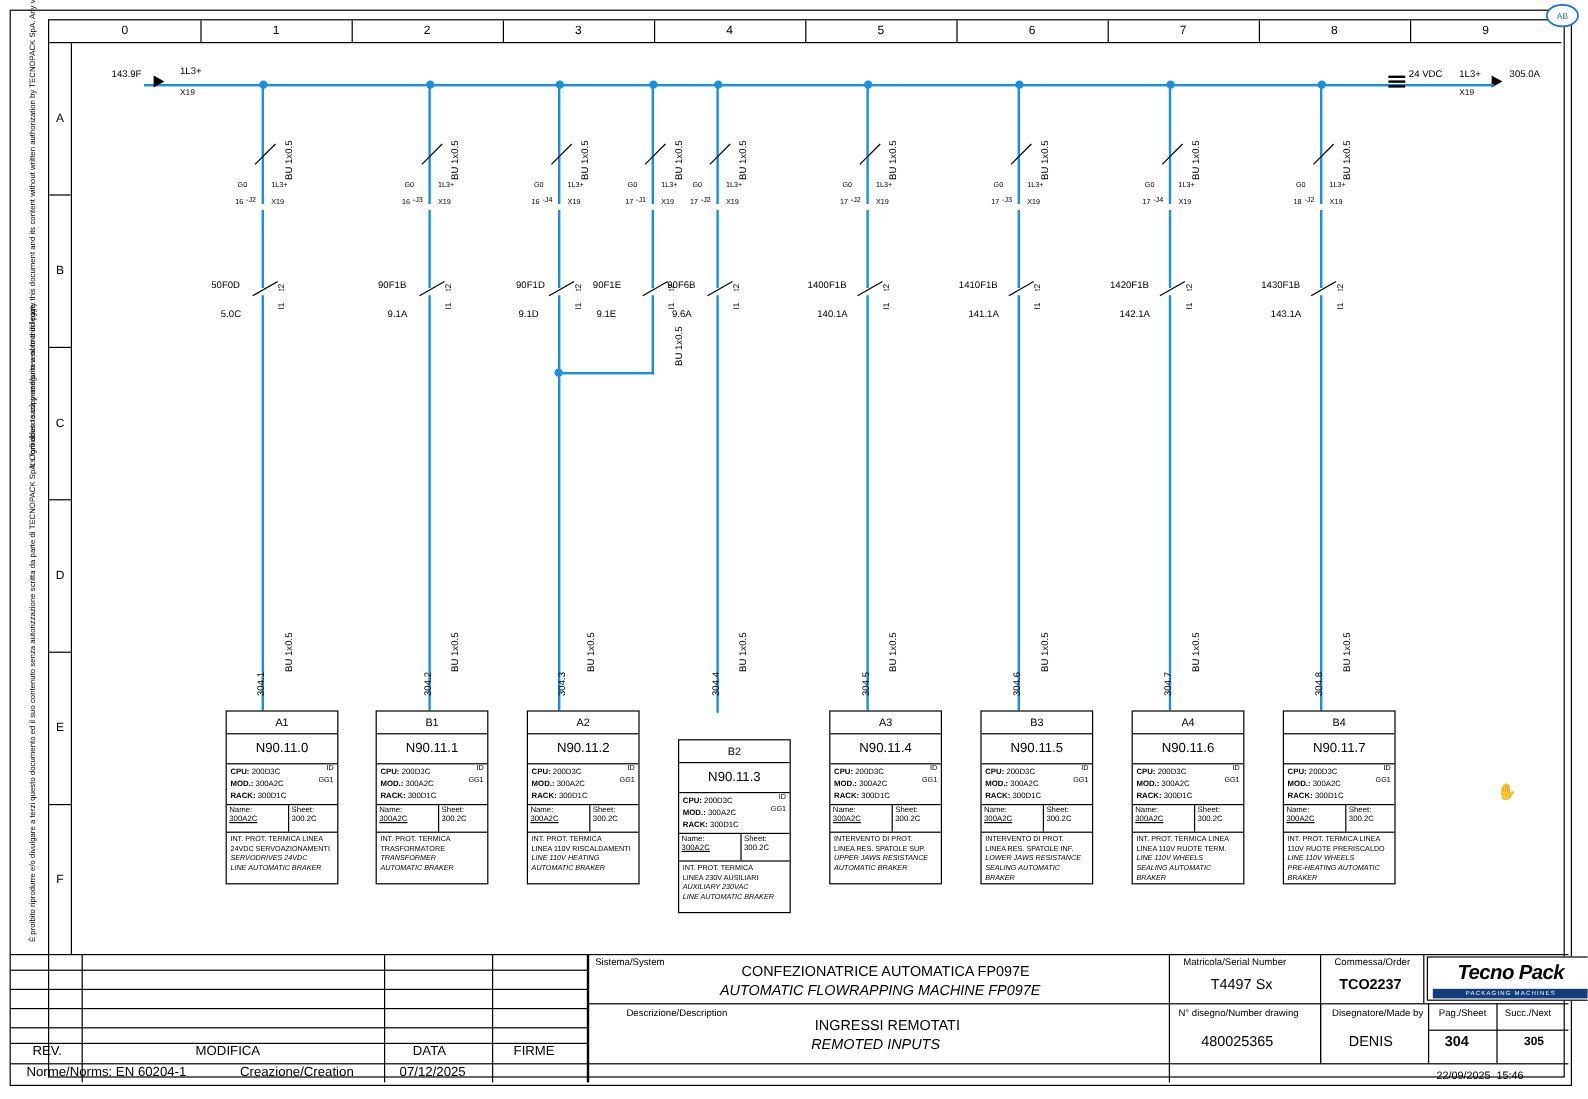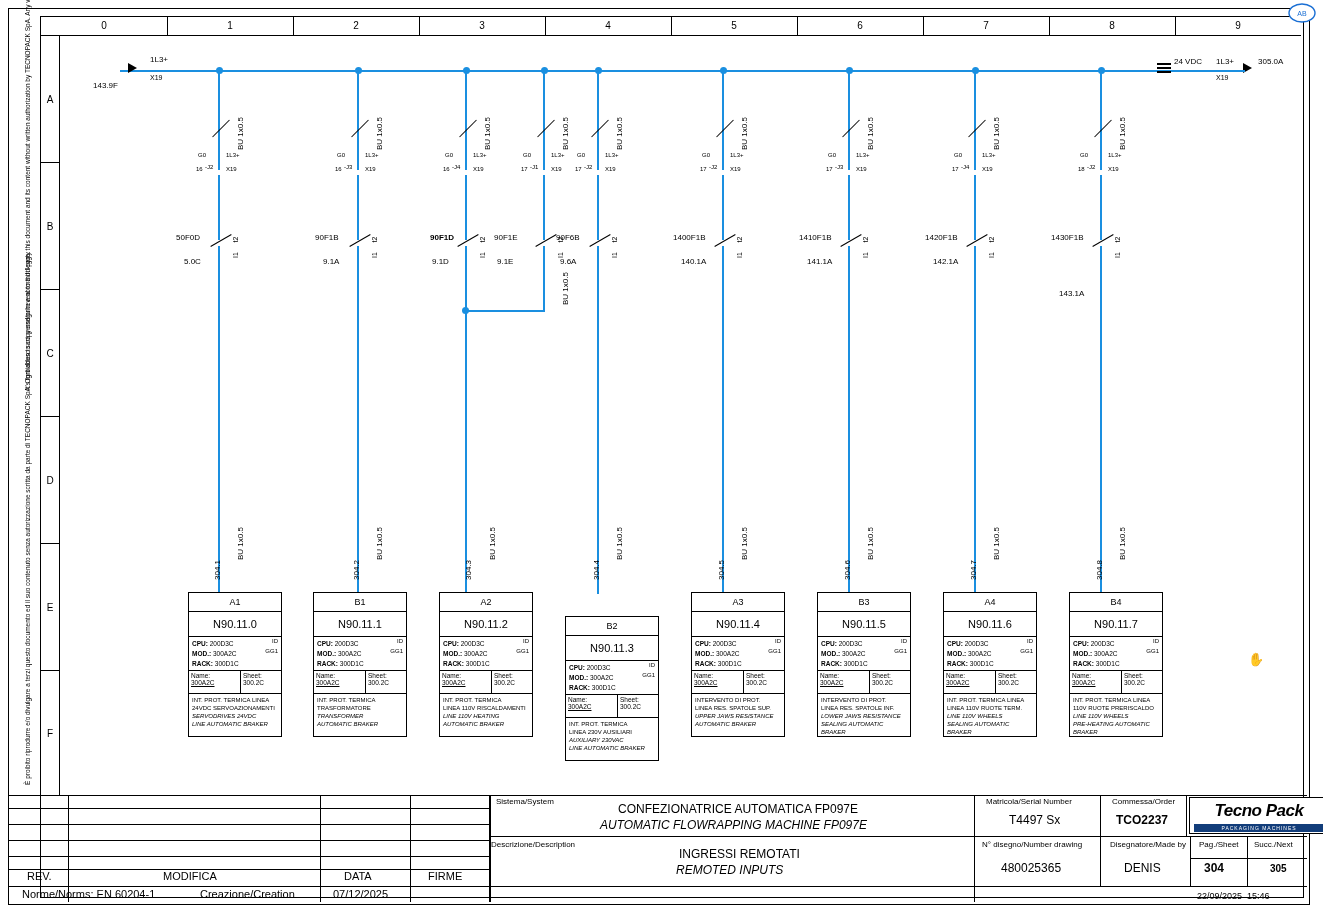--- a/index.html
+++ b/index.html
@@ -102,21 +102,21 @@
         <span>F</span>
       </div>
   </div>
 
   <div class="legal" style="left:24px;top:785px;width:390px;">È proibito riprodurre e/o divulgare a terzi questo documento ed il suo contenuto senza autorizzazione scritta da parte di TECNOPACK SpA. Ogni abuso sarà perseguito a norma di legge.</div>
   <div class="legal" style="left:24px;top:390px;width:380px;">It's forbidden to copy and/or reveal to third-party this document and its content without written authorization by TECNOPACK SpA. Any violation will be persecuted according to the law in force.</div>
 
   <div class="bl" style="left:120px;top:70px;width:1080px;height:2px;"></div>
 
   <div style="position:absolute;left:128px;top:63px;width:0;height:0;border-left:9px solid #000;border-top:5px solid transparent;border-bottom:5px solid transparent;"></div>
-  <div class="txt s8" style="left:93px;top:58px;margin-top:24px;">143.9F</div>
+  <div class="txt s8" style="left:93px;top:58px;">143.9F</div>
   <div class="txt s7" style="left:150px;top:74px;">X19</div>
   <div class="txt s8" style="left:150px;top:56px;">1L3+</div>
 
   <div style="position:absolute;left:1243px;top:63px;width:0;height:0;border-left:9px solid #000;border-top:5px solid transparent;border-bottom:5px solid transparent;"></div>
   <div class="bl" style="left:1200px;top:70px;width:45px;height:2px;"></div>
   <div class="ln" style="left:1157px;top:63px;width:14px;height:1.5px;"></div>
   <div class="ln" style="left:1157px;top:67px;width:14px;height:1.5px;"></div>
   <div class="ln" style="left:1157px;top:71px;width:14px;height:1.5px;"></div>
   <div class="txt s8" style="left:1174px;top:58px;">24 VDC</div>
   <div class="txt s8" style="left:1216px;top:58px;">1L3+</div>
@@ -163,21 +163,21 @@
   <div class="bl" style="left:465px;top:70px;width:2px;height:100px;"></div>
   <div class="vtxt s8" style="left:484px;top:150px;transform:rotate(-90deg);">BU 1x0.5</div>
   <div class="ln" style="left:456px;top:128px;width:24px;height:1px;transform:rotate(-45deg);"></div>
   <div class="txt" style="left:445px;top:152px;font-size:6px;">G0</div>
   <div class="txt" style="left:473px;top:152px;font-size:6px;">1L3+</div>
   <div class="txt" style="left:443px;top:166px;font-size:6px;">16</div>
   <div class="txt" style="left:452px;top:164px;font-size:6px;">-J4</div>
   <div class="txt" style="left:473px;top:166px;font-size:6px;">X19</div>
   <div class="bl" style="left:465px;top:175px;width:2px;height:65px;"></div>
   <div class="ln" style="left:456px;top:240px;width:24px;height:1px;transform:rotate(-30deg);"></div>
-  <div class="txt s8" style="left:430px;top:234px;font-weight:bold;">90F1D</div>
+  <div class="txt s8" style="left:430px;top:234px;">90F1D</div>
   <div class="txt s8" style="left:432px;top:258px;">9.1D</div>
   <div class="vtxt" style="left:479px;top:258px;transform:rotate(-90deg);font-size:7px;">I1&nbsp;&nbsp;&nbsp;&nbsp;&nbsp;t2</div>
   <div class="bl" style="left:465px;top:246px;width:2px;height:348px;"></div>
   <div class="vtxt s8" style="left:489px;top:560px;transform:rotate(-90deg);">BU 1x0.5</div>
   <div class="vtxt s8" style="left:465px;top:580px;transform:rotate(-90deg);">304.3</div>
 
   <div class="bl" style="left:465px;top:310px;width:80px;height:2px;"></div>
   <div class="bl" style="left:462px;top:307px;width:7px;height:7px;border-radius:50%;"></div>
 
   <div class="bl" style="left:541px;top:67px;width:7px;height:7px;border-radius:50%;"></div>
@@ -274,21 +274,21 @@
   <div class="vtxt s8" style="left:1119px;top:150px;transform:rotate(-90deg);">BU 1x0.5</div>
   <div class="ln" style="left:1091px;top:128px;width:24px;height:1px;transform:rotate(-45deg);"></div>
   <div class="txt" style="left:1080px;top:152px;font-size:6px;">G0</div>
   <div class="txt" style="left:1108px;top:152px;font-size:6px;">1L3+</div>
   <div class="txt" style="left:1078px;top:166px;font-size:6px;">18</div>
   <div class="txt" style="left:1087px;top:164px;font-size:6px;">-J2</div>
   <div class="txt" style="left:1108px;top:166px;font-size:6px;">X19</div>
   <div class="bl" style="left:1100px;top:175px;width:2px;height:65px;"></div>
   <div class="ln" style="left:1091px;top:240px;width:24px;height:1px;transform:rotate(-30deg);"></div>
   <div class="txt s8" style="left:1051px;top:234px;">1430F1B</div>
-  <div class="txt s8" style="left:1059px;top:258px;margin-top:32px;">143.1A</div>
+  <div class="txt s8" style="left:1059px;top:258px;">143.1A</div>
   <div class="vtxt" style="left:1114px;top:258px;transform:rotate(-90deg);font-size:7px;">I1&nbsp;&nbsp;&nbsp;&nbsp;&nbsp;t2</div>
   <div class="bl" style="left:1100px;top:246px;width:2px;height:348px;"></div>
   <div class="vtxt s8" style="left:1119px;top:560px;transform:rotate(-90deg);">BU 1x0.5</div>
   <div class="vtxt s8" style="left:1096px;top:580px;transform:rotate(-90deg);">304.8</div>
 
   <div class="plc" style="left:188px;top:592px;">
     <div class="hdr">A1</div>
     <div class="name">N90.11.0</div>
     <div class="cpu">
       <div class="id">ID</div>
@@ -486,21 +486,21 @@
 
   <div class="ln" style="left:490px;top:795px;width:1px;height:107px;"></div>
   <div class="ln" style="left:490px;top:836px;width:484px;height:1px;"></div>
   <div class="ln" style="left:974px;top:795px;width:1px;height:107px;"></div>
   <div class="ln" style="left:490px;top:886px;width:817px;height:1px;"></div>
 
   <div class="txt s8" style="left:496px;top:798px;">Sistema/System</div>
   <div class="txt s12" style="left:618px;top:803px;">CONFEZIONATRICE AUTOMATICA FP097E</div>
   <div class="txt s12" style="left:600px;top:819px;font-style:italic;">AUTOMATIC FLOWRAPPING MACHINE FP097E</div>
 
-  <div class="txt s8" style="left:491px;top:841px;">Descrizione/Description</div>
+  <div class="txt s8" style="left:522px;top:841px;">Descrizione/Description</div>
   <div class="txt s12" style="left:679px;top:848px;">INGRESSI REMOTATI</div>
   <div class="txt s12" style="left:676px;top:864px;font-style:italic;">REMOTED INPUTS</div>
 
   <div class="ln" style="left:1100px;top:795px;width:1px;height:91px;"></div>
   <div class="ln" style="left:974px;top:836px;width:333px;height:1px;"></div>
   <div class="ln" style="left:1100px;top:836px;width:1px;height:50px;"></div>
   <div class="ln" style="left:1190px;top:836px;width:1px;height:50px;"></div>
   <div class="ln" style="left:1247px;top:836px;width:1px;height:50px;"></div>
   <div class="ln" style="left:1190px;top:858px;width:117px;height:1px;"></div>
   <div class="ln" style="left:1186px;top:795px;width:1px;height:41px;"></div>

